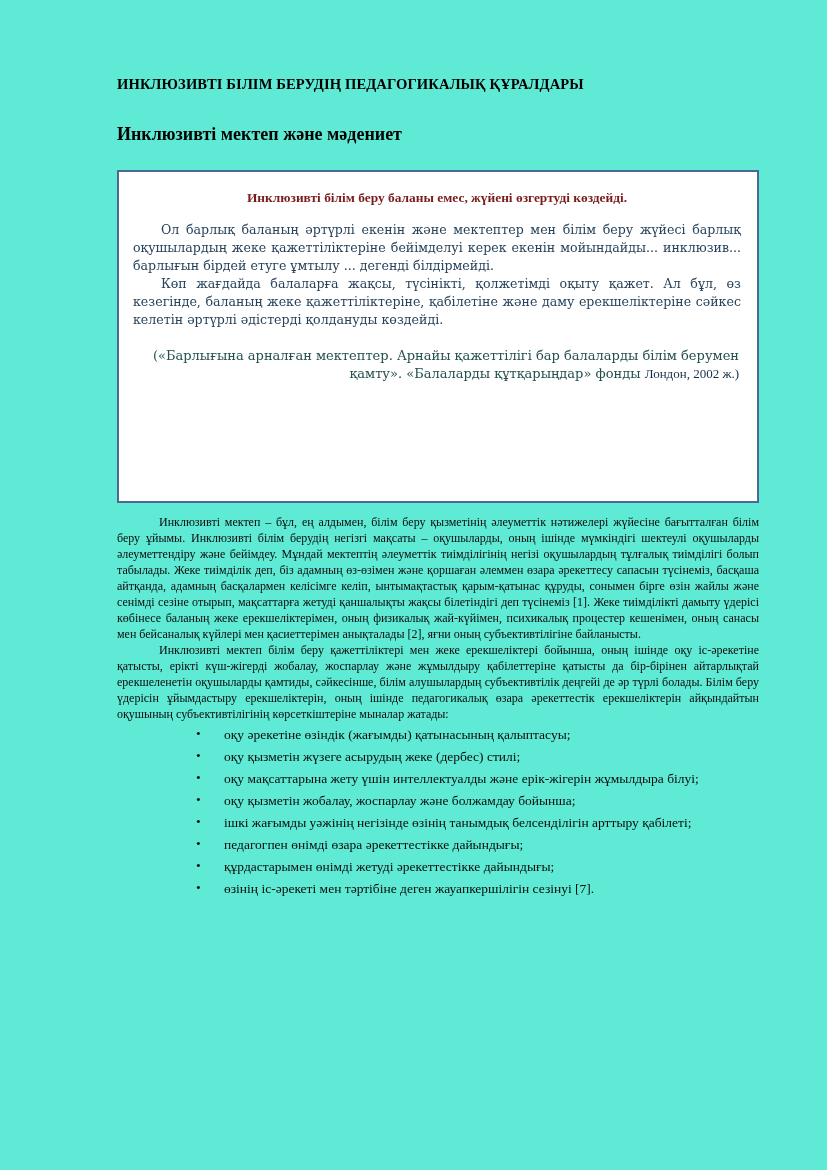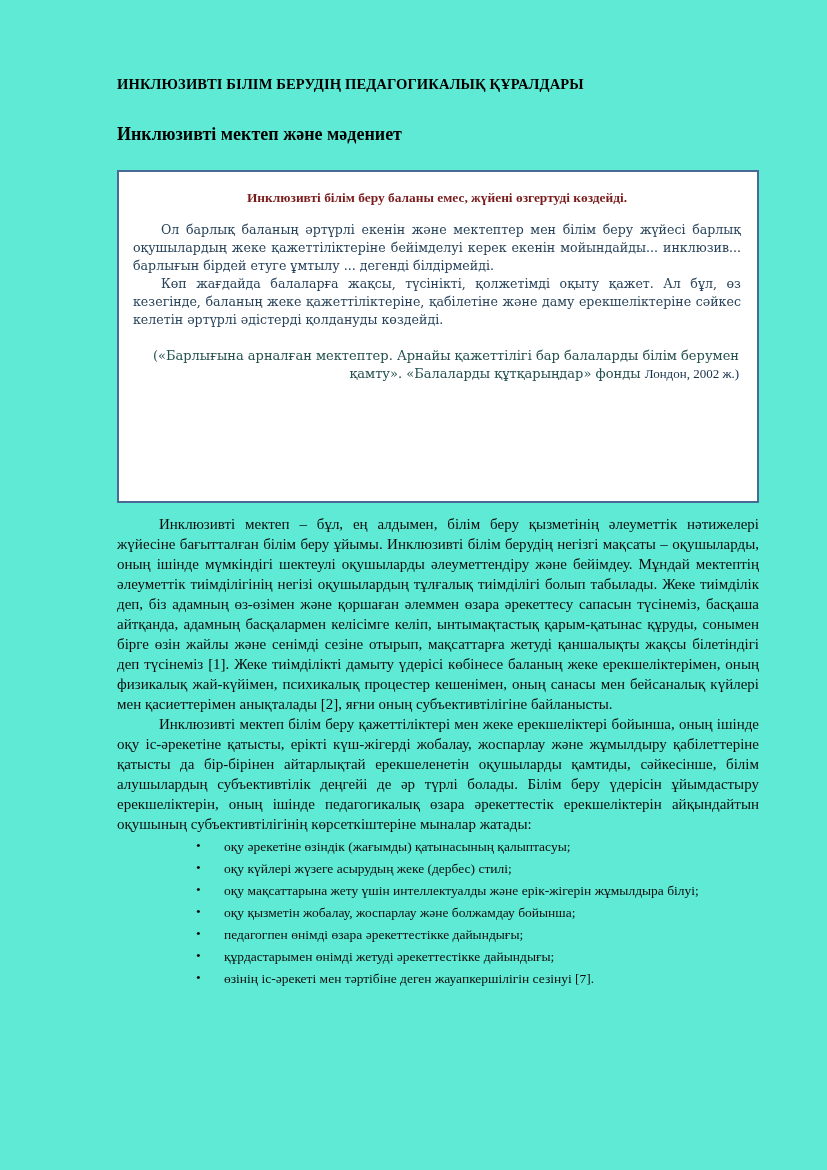--- a/index.html
+++ b/index.html
@@ -99,21 +99,21 @@
 
   
   .body-block {
     position: absolute;
     left: 117px;
     top: 514px;
     width: 642px;
   }
   p.body-para {
     margin: 0;
-    font-size: 15px;
+    font-size: 12px;
     line-height: 1.335;
     text-align: justify;
     text-indent: 42px;
     color: #0b0b0b;
   }
   ul.bullet-list {
     list-style: none;
     margin: 0;
     padding: 0;
   }
@@ -156,22 +156,23 @@
       <span class="src-main">(«Барлығына арналған мектептер. Арнайы қажеттілігі бар балаларды білім берумен қамту». «Балаларды құтқарыңдар» фонды </span><span class="src-tail">Лондон, 2002 ж.)</span>
     </div>
   </div>
 
   <div class="body-block">
     <p class="body-para">Инклюзивті мектеп – бұл, ең алдымен, білім беру қызметінің әлеуметтік нәтижелері жүйесіне бағытталған білім беру ұйымы. Инклюзивті білім берудің негізгі мақсаты – оқушыларды, оның ішінде мүмкіндігі шектеулі оқушыларды әлеуметтендіру және бейімдеу. Мұндай мектептің әлеуметтік тиімділігінің негізі оқушылардың тұлғалық тиімділігі болып табылады. Жеке тиімділік деп, біз адамның өз-өзімен және қоршаған әлеммен өзара әрекеттесу сапасын түсінеміз, басқаша айтқанда, адамның басқалармен келісімге келіп, ынтымақтастық қарым-қатынас құруды, сонымен бірге өзін жайлы және сенімді сезіне отырып, мақсаттарға жетуді қаншалықты жақсы білетіндігі деп түсінеміз [1]. Жеке тиімділікті дамыту үдерісі көбінесе баланың жеке ерекшеліктерімен, оның физикалық жай-күйімен, психикалық процестер кешенімен, оның санасы мен бейсаналық күйлері мен қасиеттерімен анықталады [2], яғни оның субъективтілігіне байланысты.</p>
     <p class="body-para">Инклюзивті мектеп білім беру қажеттіліктері мен жеке ерекшеліктері бойынша, оның ішінде оқу іс-әрекетіне қатысты, ерікті күш-жігерді жобалау, жоспарлау және жұмылдыру қабілеттеріне қатысты да бір-бірінен айтарлықтай ерекшеленетін оқушыларды қамтиды, сәйкесінше, білім алушылардың субъективтілік деңгейі де әр түрлі болады. Білім беру үдерісін ұйымдастыру ерекшеліктерін, оның ішінде педагогикалық өзара әрекеттестік ерекшеліктерін айқындайтын оқушының субъективтілігінің көрсеткіштеріне мыналар жатады:</p>
 
     <ul class="bullet-list">
       <li>оқу әрекетіне өзіндік (жағымды) қатынасының қалыптасуы;</li>
-      <li>оқу күйлері жүзеге асырудың жеке (дербес) стилі;</li>
+      <li>оқу қызметін жүзеге асырудың жеке (дербес) стилі;</li>
       <li>оқу мақсаттарына жету үшін интеллектуалды және ерік-жігерін жұмылдыра білуі;</li>
       <li>оқу қызметін жобалау, жоспарлау және болжамдау бойынша;</li>
+      <li>ішкі жағымды уәжінің негізінде өзінің танымдық белсенділігін арттыру қабілеті;</li>
       <li>педагогпен өнімді өзара әрекеттестікке дайындығы;</li>
       <li>құрдастарымен өнімді жетуді әрекеттестікке дайындығы;</li>
       <li>өзінің іс-әрекеті мен тәртібіне деген жауапкершілігін сезінуі [7].</li>
     </ul>
   </div>
 
 </div>
 
 </body></html>

